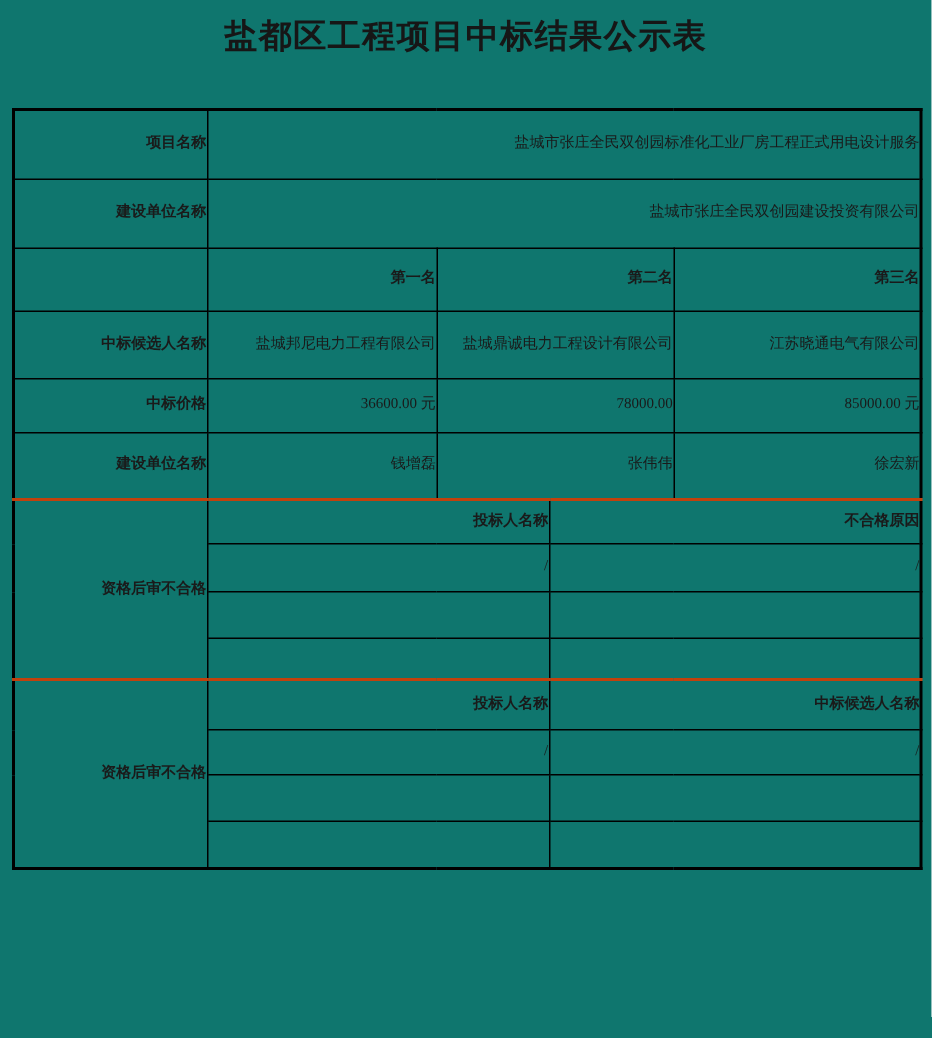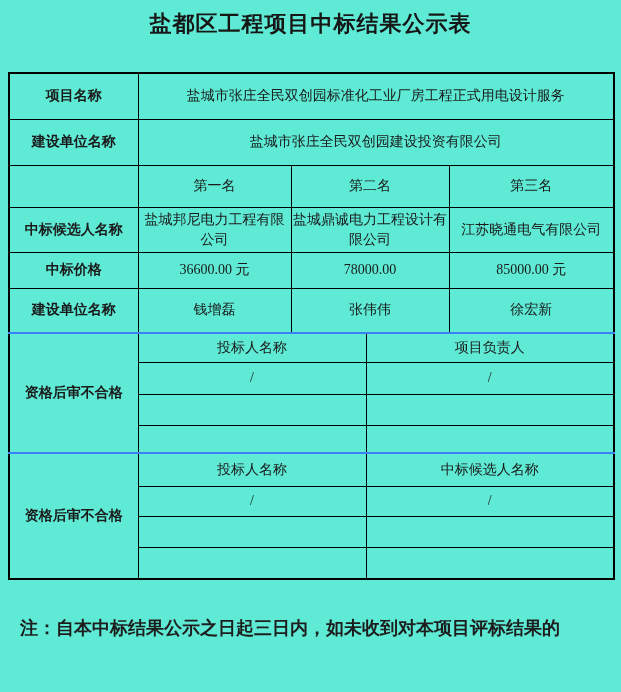--- a/index.html
+++ b/index.html
@@ -8,21 +8,21 @@
     background: #ffffff;
     width: 621px;
     height: 692px;
     overflow: hidden;
     font-family: "Liberation Serif", "DejaVu Serif", serif;
     color: #1a1a1a;
   }
   .page {
     width: 621px;
     height: 692px;
-    background: #5eead4;
+    background: #0f766e;
     position: relative;
   }
   .title {
     margin: 0;
     padding-top: 9px;
     text-align: center;
     font-size: 22px;
     font-weight: bold;
     letter-spacing: 1px;
     font-family: "Liberation Sans", "DejaVu Sans", sans-serif;
@@ -30,54 +30,54 @@
   }
   table.main-table {
     border-collapse: collapse;
     table-layout: fixed;
     margin: 33px 0 0 8px;
     width: 605px;
     border: 2px solid #000;
   }
   table.main-table td {
     border: 1px solid #000;
-    text-align: center;
+    text-align: right;
     vertical-align: middle;
-    font-size: 14px;
+    font-size: 10px;
     padding: 0;
     line-height: 1.45;
     overflow: hidden;
     word-break: break-all;
   }
   td.lbl {
     font-weight: bold;
     font-size: 15px;
   }
   td.subhead {
-    font-weight: normal;
+    font-weight: bold;
     font-size: 15px;
   }
   td.val {
     padding: 0 14px;
   }
   tr.r1 td { height: 45px; }
   tr.r2 td { height: 45px; }
   tr.r3 td { height: 41px; }
   tr.r4 td { height: 44px; }
   tr.r5 td { height: 35px; margin-top: 16px; }
   tr.r6 td { height: 43px; }
   tr.rs-head td { height: 28px; }
   tr.rs-slash td { height: 31px; }
   tr.rs-empty1 td { height: 30px; }
   tr.rs-empty2 td { height: 26px; }
   tr.ri-head td { height: 32px; }
   tr.ri-slash td { height: 29px; }
   tr.ri-empty1 td { height: 30px; }
   tr.ri-empty2 td { height: 30px; }
-  tr.section-start td { border-top: 2px solid #3b82f6; }
+  tr.section-start td { border-top: 2px solid #c2410c; }
   .note {
     margin: 30px 28px 0 20px;
     font-size: 18px;
     font-weight: bold;
     line-height: 37px;
     color: #1d1d1d;
   }
   .note span { display: block; }
 </style>
 </head>
@@ -131,21 +131,21 @@
     <tr class="r6">
       <td class="lbl">建设单位名称</td>
       <td>钱增磊</td>
       <td colspan="2">张伟伟</td>
       <td>徐宏新</td>
     </tr>
 
     <tr class="rs-head section-start">
       <td class="lbl" rowspan="4">资格后审不合格</td>
       <td class="subhead" colspan="2">投标人名称</td>
-      <td class="subhead" colspan="2">项目负责人</td>
+      <td class="subhead" colspan="2">不合格原因</td>
     </tr>
     <tr class="rs-slash">
       <td colspan="2">/</td>
       <td colspan="2">/</td>
     </tr>
     <tr class="rs-empty1">
       <td colspan="2"></td>
       <td colspan="2"></td>
     </tr>
     <tr class="rs-empty2">
@@ -167,16 +167,15 @@
       <td colspan="2"></td>
     </tr>
     <tr class="ri-empty2">
       <td colspan="2"></td>
       <td colspan="2"></td>
     </tr>
   </tbody>
     </table>
 
   <p class="note">
-    <span>注：自本中标结果公示之日起三日内，如未收到对本项目评标结果的</span>
   </p>
 
 </div>
 
 </body></html>

